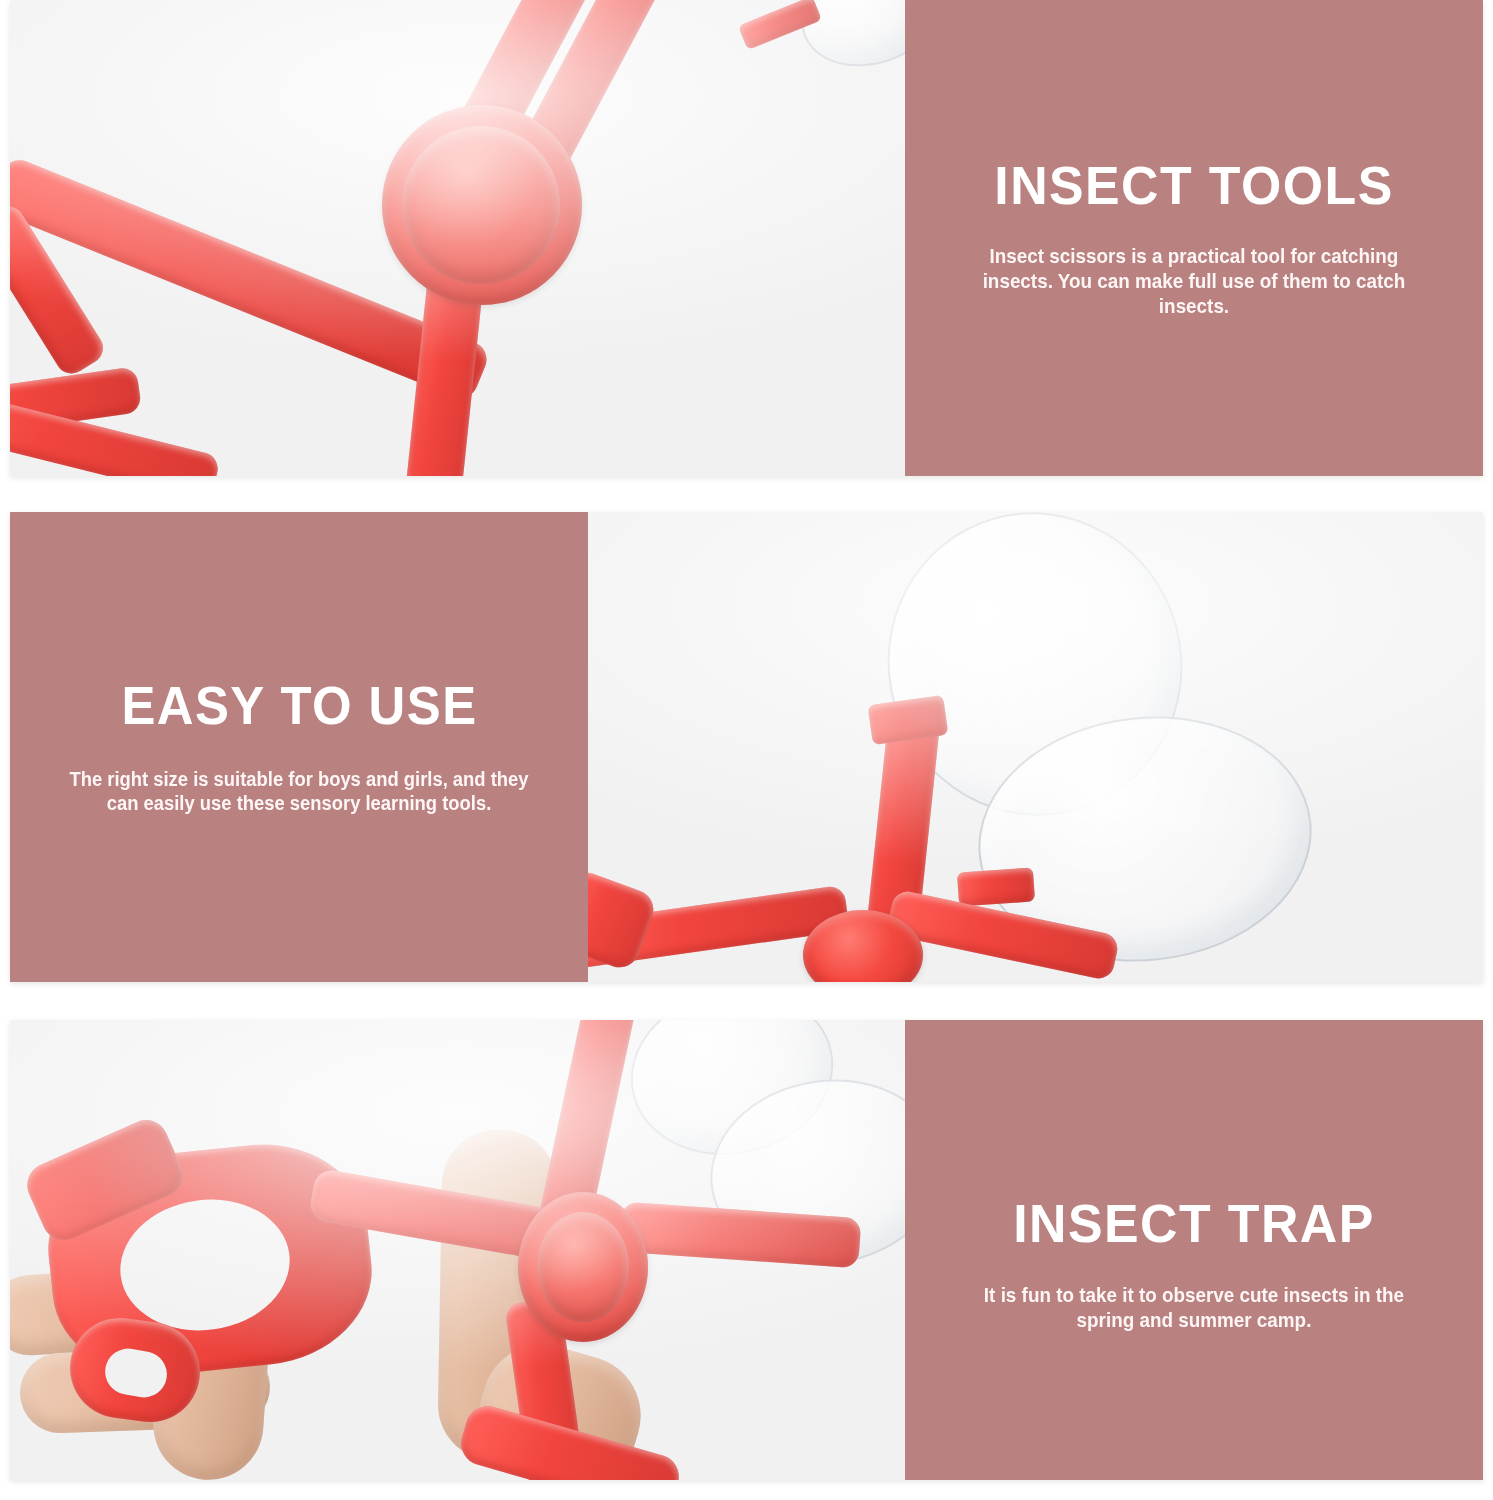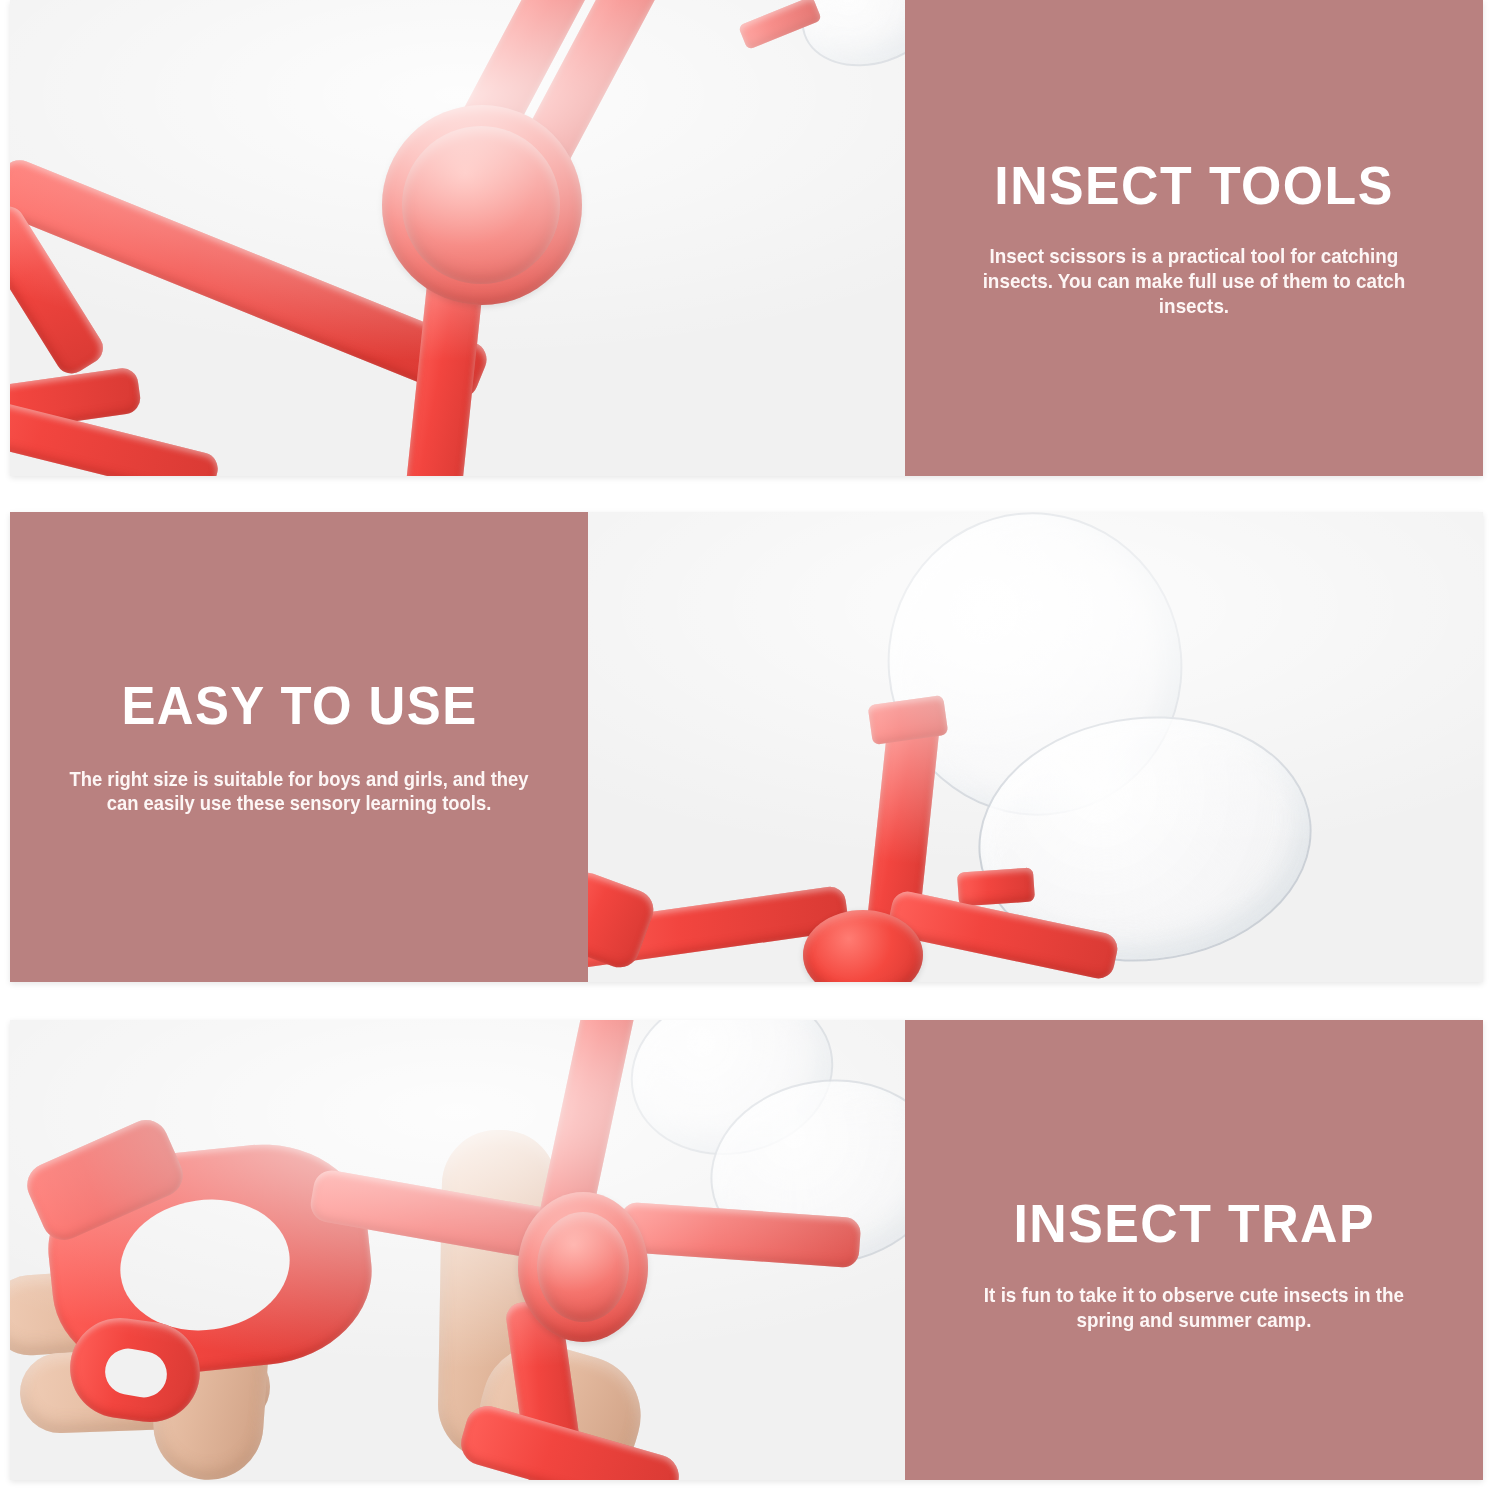--- a/index.html
+++ b/index.html
@@ -12,21 +12,21 @@
   .board{position:relative;width:1493px;height:1500px;background:#ffffff;}
 
   
   .row{position:absolute;display:flex;overflow:hidden;
        box-shadow:0 2px 6px rgba(0,0,0,.10);}
   .panel{position:relative;overflow:hidden;}
 
   
   .textpanel{
     display:flex;flex-direction:column;
-    align-items:center;justify-content:center;
+    justify-content:center;
     text-align:center;
     box-sizing:border-box;
   }
   .heading{
     color:#ffffff;
     font-weight:bold;
     font-size:54px;
     letter-spacing:1.5px;
     line-height:1.02;
     transform:scaleX(.96);

